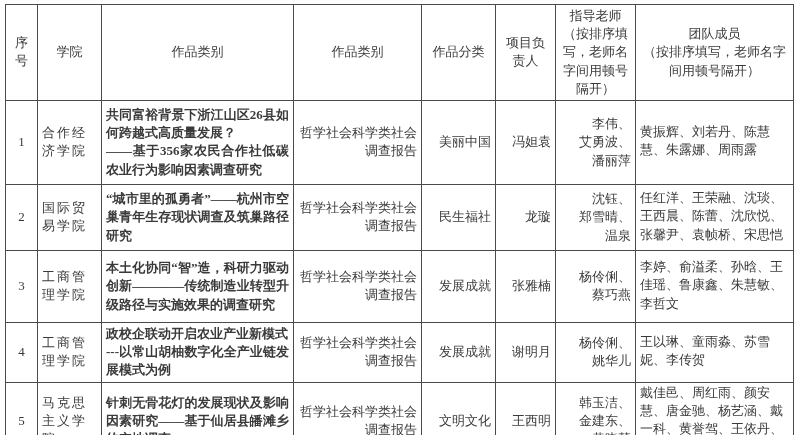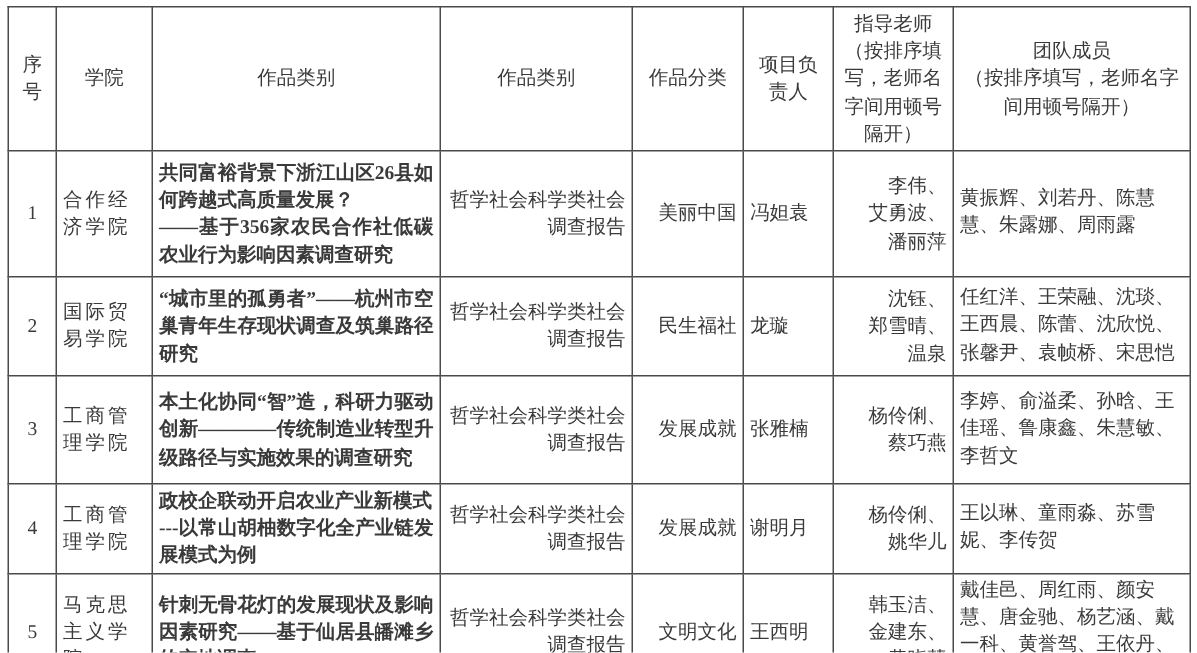--- a/index.html
+++ b/index.html
@@ -49,21 +49,21 @@
   tr.h-r2 { height: 66px; }
   tr.h-r3 { height: 72px; }
   tr.h-r4 { height: 55px; }
   tr.h-r5 { height: 70px; }
 
   td.cell-no        { text-align: center; }
   td.cell-college   { text-align: left; letter-spacing: 2px; }
   td.cell-title     { text-align: left; text-align: justify; font-weight: bold; }
   td.cell-category  { text-align: right; }
   td.cell-class     { text-align: right; }
-  td.cell-leader    { text-align: left; margin-top: 14px; }
+  td.cell-leader    { text-align: right; margin-top: 14px; }
   td.cell-advisors  { text-align: right; }
   td.cell-members   { text-align: left; font-family: Liberation Mono, monospace; }
 </style>
 </head>
 <body>
 
 <div class="page">
   <table class="works">
     <colgroup>
       <col class="c-no">

